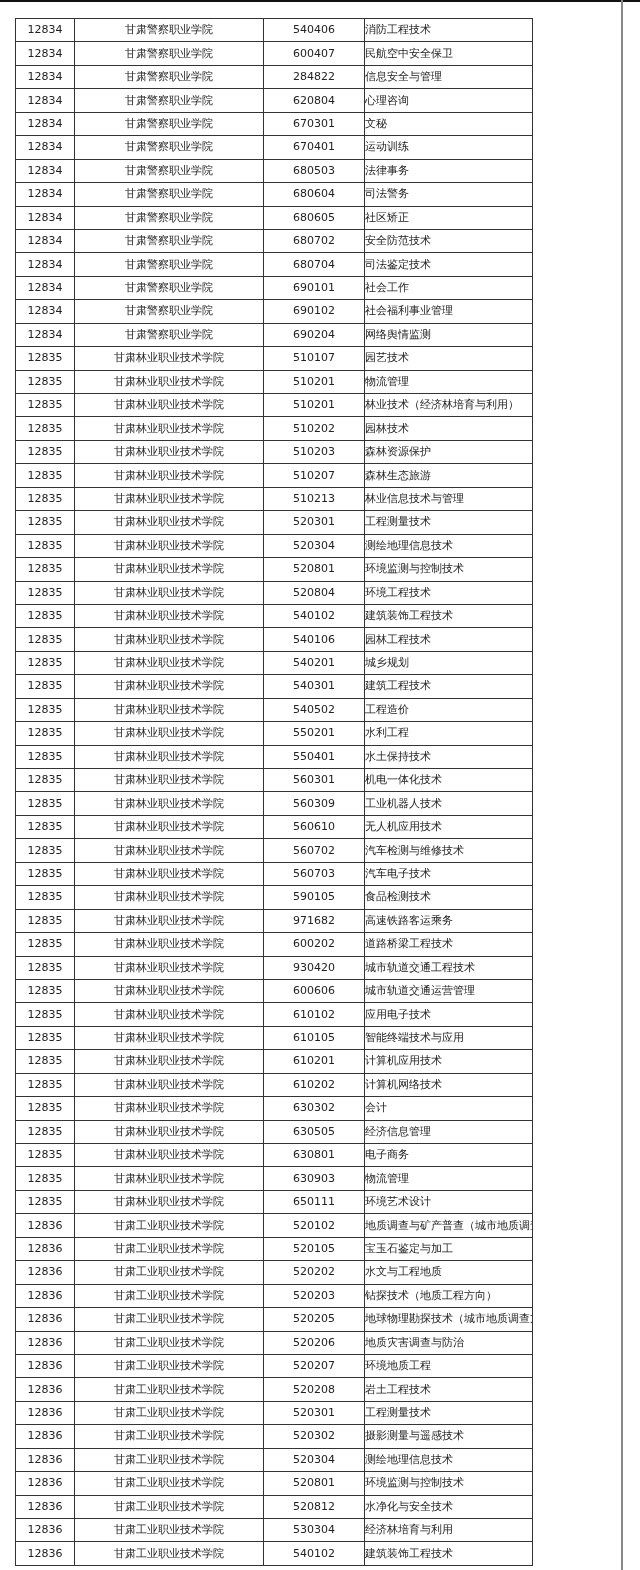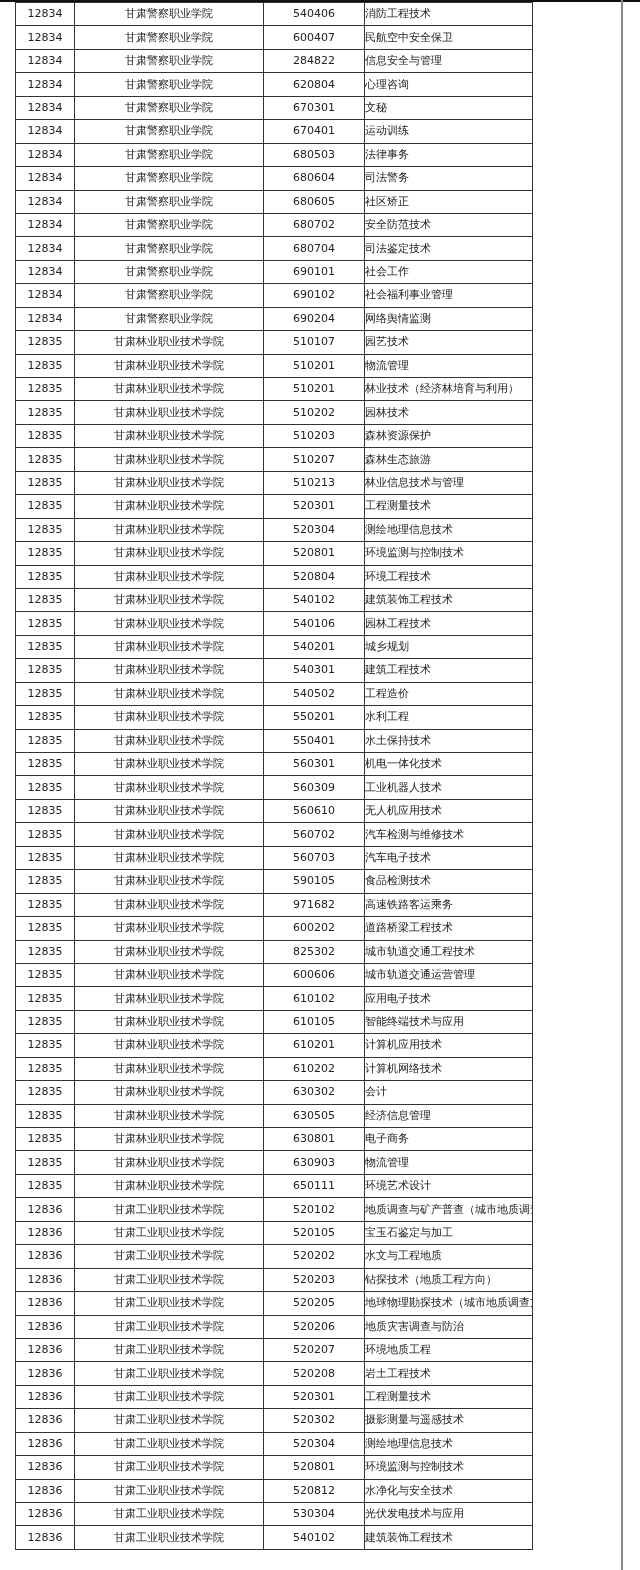--- a/index.html
+++ b/index.html
@@ -1,19 +1,19 @@
 <!DOCTYPE html>
 <html><head>
 <meta charset="utf-8">
 <style>
   html, body { margin:0; padding:0; background:#ffffff; }
   body { width:640px; height:1570px; overflow:hidden; position:relative;
          font-family: "DejaVu Sans", "Liberation Sans", sans-serif; }
   .topline { position:absolute; left:0; top:0; width:640px; height:2px; background:#111; }
-  table.grid { position:absolute; left:15px; top:2px; border-collapse:collapse;
+  table.grid { position:absolute; left:15px; top:18px; border-collapse:collapse;
                table-layout:fixed; width:518px; }
   table.grid td { border:1px solid #333; height:22.45px; padding:0; font-size:11px;
                   color:#222; white-space:nowrap; overflow:hidden; line-height:22px; }
   td.c-code { width:58px; text-align:center; }
   td.c-school { width:188px; text-align:center; }
   td.c-mcode { width:100px; text-align:center; }
   td.c-major { text-align:left; padding-left:3px; }
   .rborder { position:absolute; left:621px; top:0; width:2px; height:1570px; background:#888; }
 </style>
 </head>
@@ -258,21 +258,21 @@
       </tr>
       <tr>
         <td class="c-code">12835</td>
         <td class="c-school">甘肃林业职业技术学院</td>
         <td class="c-mcode">600202</td>
         <td class="c-major">道路桥梁工程技术</td>
       </tr>
       <tr>
         <td class="c-code">12835</td>
         <td class="c-school">甘肃林业职业技术学院</td>
-        <td class="c-mcode">825302</td>
+        <td class="c-mcode">930420</td>
         <td class="c-major">城市轨道交通工程技术</td>
       </tr>
       <tr>
         <td class="c-code">12835</td>
         <td class="c-school">甘肃林业职业技术学院</td>
         <td class="c-mcode">600606</td>
         <td class="c-major">城市轨道交通运营管理</td>
       </tr>
       <tr>
         <td class="c-code">12835</td>
@@ -403,21 +403,21 @@
       <tr>
         <td class="c-code">12836</td>
         <td class="c-school">甘肃工业职业技术学院</td>
         <td class="c-mcode">520812</td>
         <td class="c-major">水净化与安全技术</td>
       </tr>
       <tr>
         <td class="c-code">12836</td>
         <td class="c-school">甘肃工业职业技术学院</td>
         <td class="c-mcode">530304</td>
-        <td class="c-major">光伏发电技术与应用</td>
+        <td class="c-major">经济林培育与利用</td>
       </tr>
       <tr>
         <td class="c-code">12836</td>
         <td class="c-school">甘肃工业职业技术学院</td>
         <td class="c-mcode">540102</td>
         <td class="c-major">建筑装饰工程技术</td>
       </tr>
     </tbody>
 </table>
 <div class="rborder"></div>

